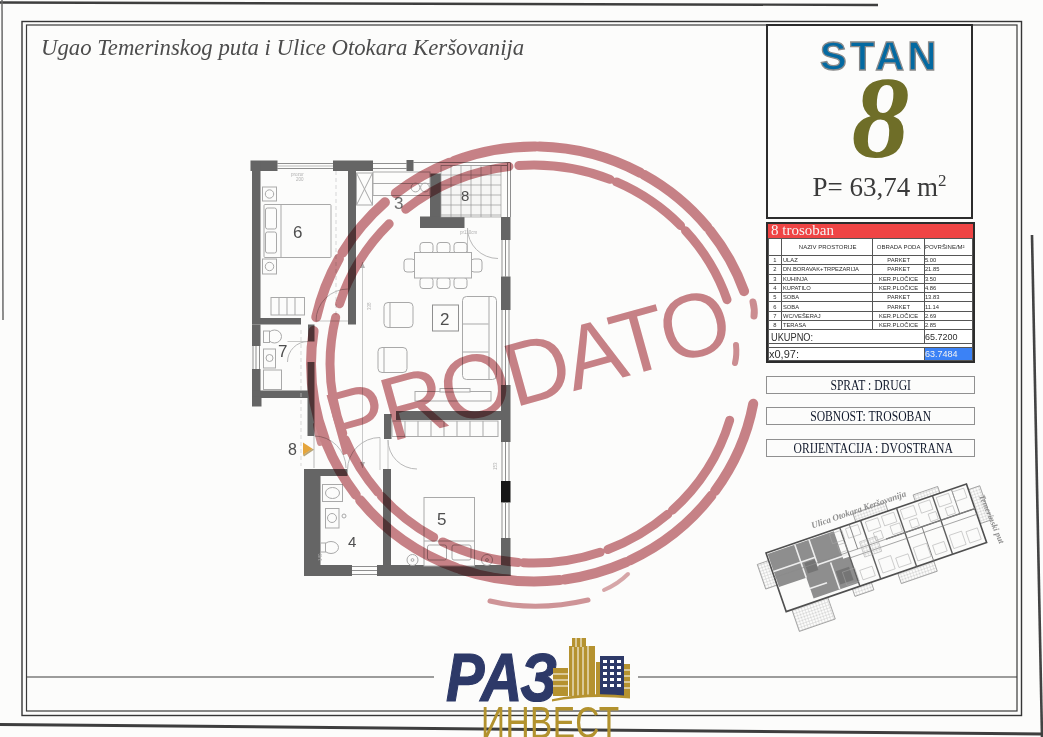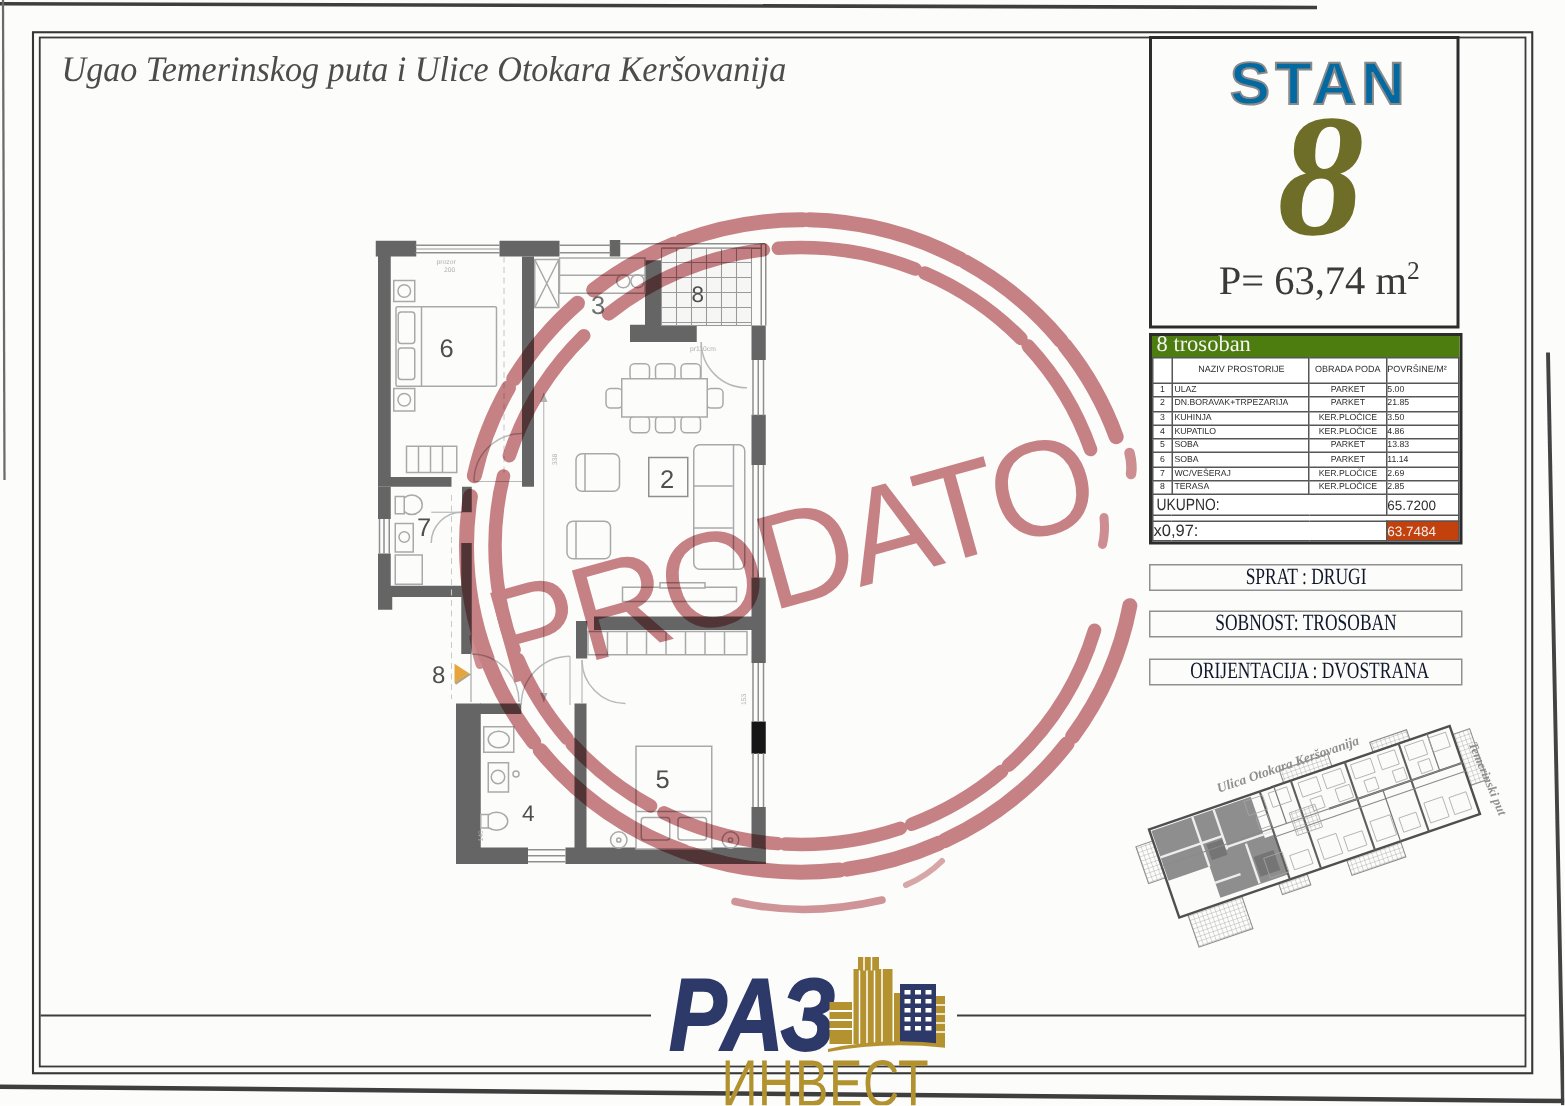--- a/index.html
+++ b/index.html
@@ -15,36 +15,36 @@
            border:2px solid #2c2c2c;box-sizing:border-box;text-align:center;}
   .stan{margin-top:8px;font-size:40px;font-weight:bold;letter-spacing:3.5px;
         color:#0369a1;-webkit-text-stroke:1.3px #8a8a8a;position:relative;left:9px;text-indent:3px;}
   .eight{margin-top:-19px;font-family:"Liberation Serif",serif;font-style:italic;
          font-weight:bold;font-size:116px;line-height:1.0;color:#6f6e28;position:relative;left:11px;}
   .pval{margin-top:-5px;font-family:"Liberation Serif",serif;font-size:27px;color:#3a3a3a;position:relative;left:10px;}
   .pval sup{font-size:17px;}
   
   .tblwrap{position:absolute;left:766px;top:222px;width:209px;border:2px solid #2c2c2c;
            box-sizing:border-box;background:#fff;}
-  .thead{background:#4d7c0f;color:#f4f4f4;font-family:"Liberation Serif",serif;
+  .thead{background:#ef4444;color:#f4f4f4;font-family:"Liberation Serif",serif;
          font-size:15px;padding:0 16px 1px 3px;height:13px;line-height:13px;}
   table{border-collapse:collapse;width:100%;}
   td,th{border:1px solid #565656;padding:0;font-weight:normal;color:#2e2e2e;}
   .hrow th{height:16px;font-size:6px;}
   .r td{height:8.3px;font-size:5.8px;line-height:8px;}
   .num{width:13px;text-align:center;font-size:5.5px;}
   .nm{width:91px;text-align:left;padding-left:1px;}
   .ob{width:52px;text-align:center;}
   .pv{width:48px;text-align:left;font-size:7px;}
   .tot td{height:13px;font-size:11px;margin-top:40px;}
   .tot .lab span{display:inline-block;transform:scaleX(0.84);transform-origin:left;}
   .tot .lab{padding-left:2px;}
   .sp td{height:2.5px;border-top:1px solid #565656;border-bottom:1px solid #565656;}
   .x97 td{height:12px;font-size:11px;}
-  .gray{background:#c2410c;color:#f2f2f2;}
+  .gray{background:#3b82f6;color:#f2f2f2;}
   
   .lbl{position:absolute;left:766px;width:209px;height:18px;border:1px solid #909090;
        box-sizing:border-box;text-align:center;font-family:"Liberation Serif",serif;
        font-size:15.5px;line-height:16px;color:#0f172a;white-space:nowrap;}
   .lbl span{display:inline-block;transform:scaleX(0.75);}
   
   .logoz{position:absolute;left:440px;top:598px;width:200px;height:110px;margin-top:36px;}
   .raz{position:absolute;left:6px;top:9px;font-weight:bold;font-style:italic;
        font-size:72px;color:#2d3968;line-height:1;-webkit-text-stroke:1.3px #2d3968;transform:scale(0.8,0.95);transform-origin:top left;}
   .invest{position:absolute;left:41px;top:67px;font-size:44px;color:#b2922e;line-height:1;

